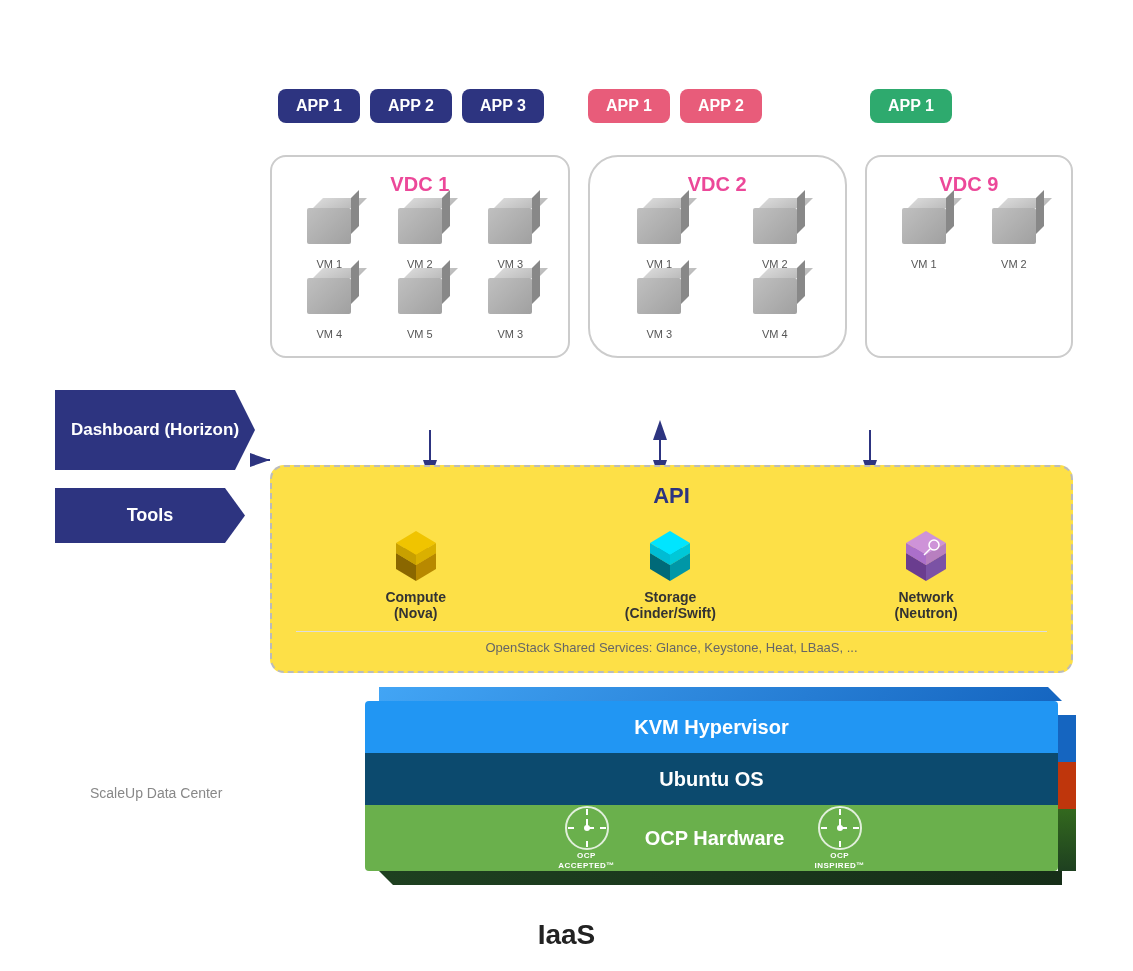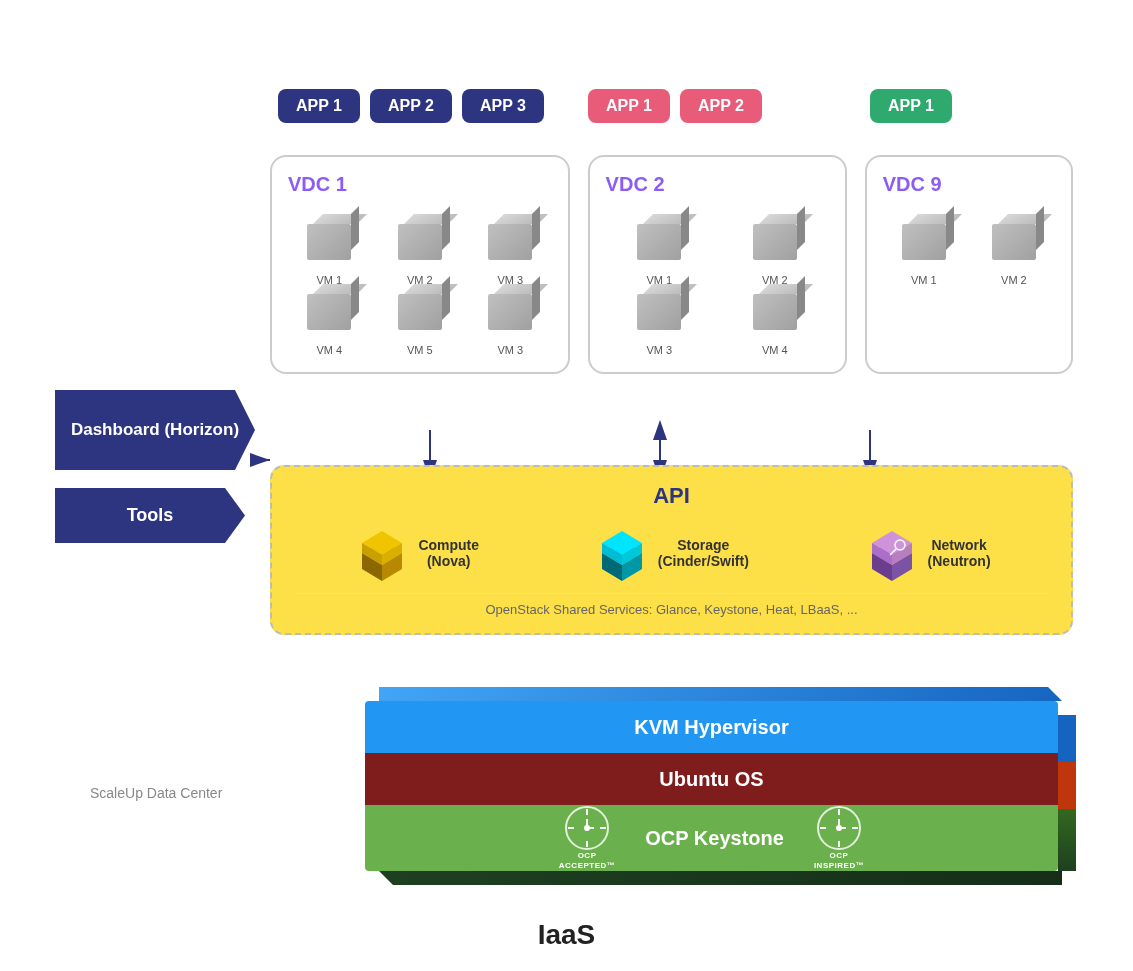--- a/index.html
+++ b/index.html
@@ -43,25 +43,25 @@
 
     .vdc-box {
       border: 2px solid #ccc;
       border-radius: 16px;
       padding: 16px;
       background: #fff;
       flex: 1;
     }
 
     .vdc-title {
-      text-align: left;
+      text-align: center;
       font-size: 20px;
       font-weight: bold;
-      color: #8b5cf6;
-      margin-bottom: 28px;
+      color: #ec4899;
+      margin-bottom: 12px;
     }
 
     .vm-grid {
       display: grid;
       grid-template-columns: repeat(3, 1fr);
       gap: 8px;
     }
 
     .vm-box {
       display: flex;
@@ -131,20 +131,21 @@
 
     .tools-block {
       top: 488px;
       width: 190px;
       height: 55px;
       background: #2d3480;
     }
 
     .service-item {
       display: flex;
+      flex-direction: column;
       align-items: center;
       gap: 6px;
     }
 
     
     .arrows-svg {
       position: absolute;
       top: 0;
       left: 0;
       width: 1133px;
@@ -220,21 +221,21 @@
           <div class="cube-3d"></div>
           <div class="vm-label">VM 5</div>
         </div>
         <div class="vm-box">
           <div class="cube-3d"></div>
           <div class="vm-label">VM 3</div>
         </div>
       </div>
     </div>
 
-    <div class="vdc-box" style="flex: 1.1;">
+    <div class="vdc-box" style="flex: 1.1; border-radius: 30px;">
       <div class="vdc-title">VDC 2</div>
       <div class="vm-grid" style="grid-template-columns: repeat(2,1fr);">
         <div class="vm-box">
           <div class="cube-3d"></div>
           <div class="vm-label">VM 1</div>
         </div>
         <div class="vm-box">
           <div class="cube-3d"></div>
           <div class="vm-label">VM 2</div>
         </div>
@@ -326,42 +327,42 @@
     <div style="position:relative;">
 
       <div style="position:absolute; right:-18px; top:14px; width:18px; height:calc(100% - 14px); background:linear-gradient(to bottom, #1565c0 0%, #1565c0 30%, #bf360c 30%, #bf360c 60%, #33691e 60%, #1e4020 100%);"></div>
 
       <div style="position:absolute; top:-14px; left:14px; right:-4px; height:14px; background:linear-gradient(135deg, #42a5f5, #1565c0); clip-path:polygon(0 100%, 100% 100%, calc(100% - 14px) 0, -14px 0);"></div>
 
       <div style="background:#2196f3; display:flex; align-items:center; justify-content:center; height:52px; border-radius:4px 4px 0 0;">
         <span style="font-size:20px; font-weight:bold; color:#fff;">KVM Hypervisor</span>
       </div>
 
-      <div style="background:#7f1d1d; display:flex; align-items:center; justify-content:center; height:52px;">
+      <div style="background:#0c4a6e; display:flex; align-items:center; justify-content:center; height:52px;">
         <span style="font-size:20px; font-weight:bold; color:#fff;">Ubuntu OS</span>
       </div>
 
       <div style="background:#6ab04c; display:flex; align-items:center; justify-content:center; height:66px; border-radius:0 0 4px 4px; gap:30px;">
 
         <div style="display:flex; flex-direction:column; align-items:center;">
           <svg width="46" height="46" viewBox="0 0 46 46">
             <circle cx="23" cy="23" r="21" fill="none" stroke="rgba(255,255,255,0.8)" stroke-width="2"></circle>
             <circle cx="23" cy="23" r="3" fill="#fff"></circle>
             <line x1="23" y1="10" x2="23" y2="4" stroke="#fff" stroke-width="2"></line>
             <line x1="23" y1="42" x2="23" y2="36" stroke="#fff" stroke-width="2"></line>
             <line x1="4" y1="23" x2="10" y2="23" stroke="#fff" stroke-width="2"></line>
             <line x1="36" y1="23" x2="42" y2="23" stroke="#fff" stroke-width="2"></line>
 
             <line x1="23" y1="23" x2="23" y2="14" stroke="#fff" stroke-width="2"></line>
             <line x1="23" y1="23" x2="30" y2="23" stroke="#fff" stroke-width="2"></line>
           </svg>
           <div style="font-size:8px; color:#fff; font-weight:bold; letter-spacing:0.5px; text-align:center; line-height:1.2;">OCP<br>ACCEPTED™</div>
         </div>
 
-        <span style="font-size:20px; font-weight:bold; color:#fff;">OCP Keystone</span>
+        <span style="font-size:20px; font-weight:bold; color:#fff;">OCP Hardware</span>
 
         <div style="display:flex; flex-direction:column; align-items:center;">
           <svg width="46" height="46" viewBox="0 0 46 46">
             <circle cx="23" cy="23" r="21" fill="none" stroke="rgba(255,255,255,0.8)" stroke-width="2"></circle>
             <circle cx="23" cy="23" r="3" fill="#fff"></circle>
             <line x1="23" y1="10" x2="23" y2="4" stroke="#fff" stroke-width="2"></line>
             <line x1="23" y1="42" x2="23" y2="36" stroke="#fff" stroke-width="2"></line>
             <line x1="4" y1="23" x2="10" y2="23" stroke="#fff" stroke-width="2"></line>
             <line x1="36" y1="23" x2="42" y2="23" stroke="#fff" stroke-width="2"></line>
             <line x1="23" y1="23" x2="23" y2="14" stroke="#fff" stroke-width="2"></line>

